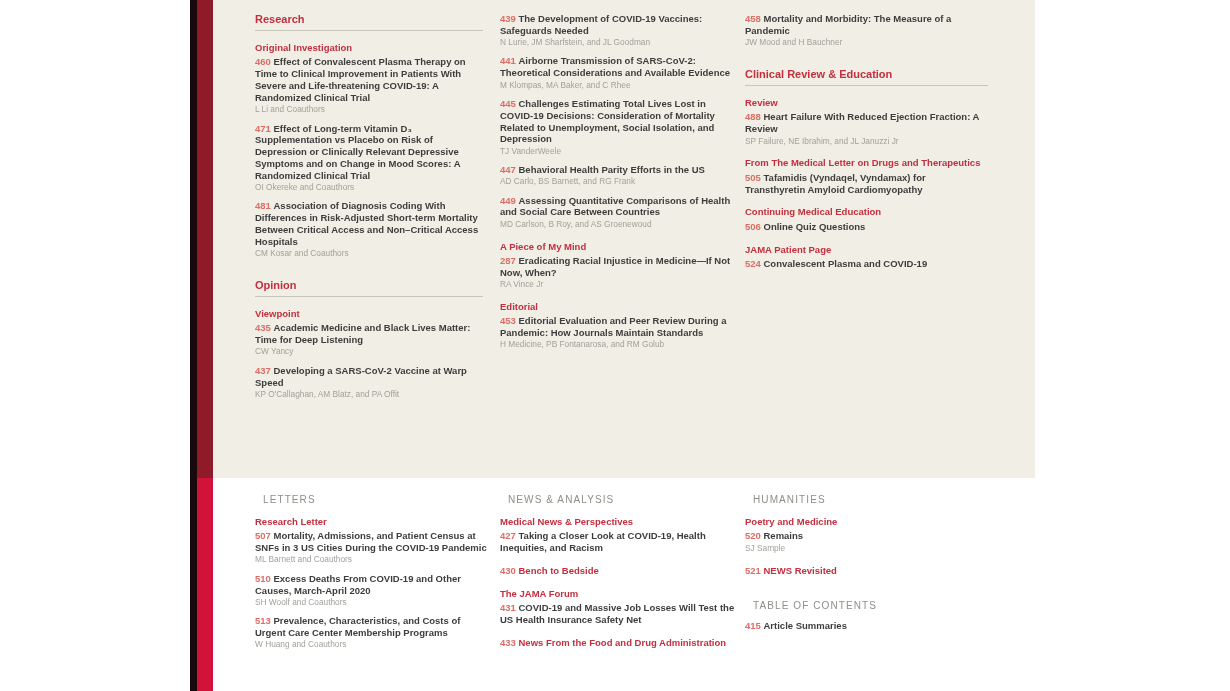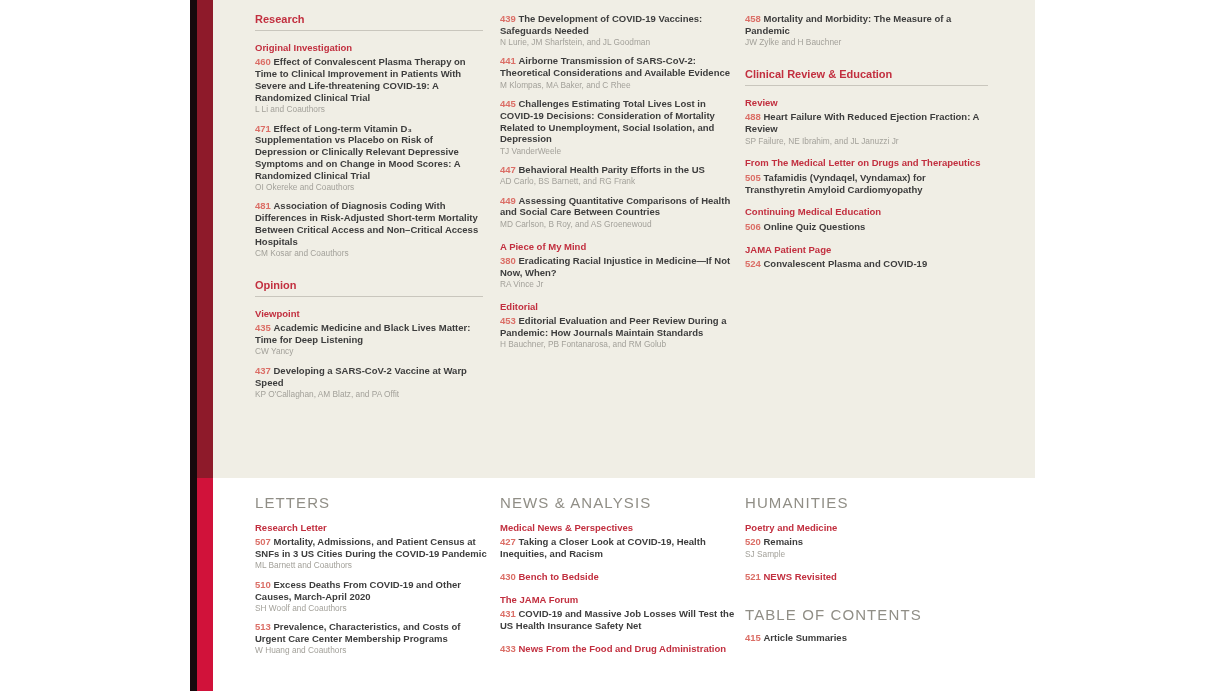--- a/index.html
+++ b/index.html
@@ -20,21 +20,21 @@
   .col.t2{left:745px;width:243px;}
   .col.b0{left:255px;top:494px;width:235px;}
   .col.b1{left:500px;top:494px;width:236px;}
   .col.b2{left:745px;top:494px;width:240px;}
 
   .heading{color:var(--accent,#c22f3f);font-weight:700;font-size:11px;line-height:1.1;}
   .heading:not(:first-child){margin-top:20px;}
   .rule{border-top:1px solid #c9c6bd;margin:5px 0 10px 0;height:0;}
   .subheading{color:var(--accent,#c22f3f);font-weight:700;font-size:9.5px;line-height:1.2;margin:11px 0 3px 0;}
   .subheading:first-child{margin-top:0;}
-  .caption{color:var(--caption,#908e86);font-size:15px;letter-spacing:1.1px;margin:0 0 9px 0;}
+  .caption{color:var(--caption,#908e86);font-size:10px;letter-spacing:1.1px;margin:0 0 9px 8px;}
   .caption:not(:first-child){margin-top:24px;}
   .item{margin:0 0 7.5px 0;}
   .item.gap{margin-top:11px;}
   .title{font-size:9.5px;font-weight:700;color:#3d3d3d;line-height:1.24;cursor:pointer;}
   .pg{color:var(--number,#db6e66);font-weight:700;}
   .red-title .t{color:var(--accent,#c22f3f);}
   .authors{font-size:8.3px;color:var(--authors,#a3a19a);margin-top:1.5px;line-height:1.2;}
 </style>
 </head>
 <body>
@@ -88,33 +88,33 @@
     <div class="item">
       <div class="title"><span class="pg">447</span>&nbsp;<span class="t">Behavioral Health Parity Efforts in the US</span></div>
       <div class="authors">AD Carlo, BS Barnett, and RG Frank</div>
     </div>
     <div class="item">
       <div class="title"><span class="pg">449</span>&nbsp;<span class="t">Assessing Quantitative Comparisons of Health and Social Care Between Countries</span></div>
       <div class="authors">MD Carlson, B Roy, and AS Groenewoud</div>
     </div>
     <div class="subheading">A Piece of My Mind</div>
     <div class="item">
-      <div class="title"><span class="pg">380</span>&nbsp;<span class="t">Eradicating Racial Injustice in Medicine—If Not Now, When?</span></div>
+      <div class="title"><span class="pg">287</span>&nbsp;<span class="t">Eradicating Racial Injustice in Medicine—If Not Now, When?</span></div>
       <div class="authors">RA Vince Jr</div>
     </div>
     <div class="subheading">Editorial</div>
     <div class="item">
       <div class="title"><span class="pg">453</span>&nbsp;<span class="t">Editorial Evaluation and Peer Review During a Pandemic: How Journals Maintain Standards</span></div>
-      <div class="authors">H Bauchner, PB Fontanarosa, and RM Golub</div>
+      <div class="authors">H Medicine, PB Fontanarosa, and RM Golub</div>
     </div>
   </div>
 <div class="col t2">
     <div class="item">
       <div class="title"><span class="pg">458</span>&nbsp;<span class="t">Mortality and Morbidity: The Measure of a Pandemic</span></div>
-      <div class="authors">JW Zylke and H Bauchner</div>
+      <div class="authors">JW Mood and H Bauchner</div>
     </div>
     <div class="heading">Clinical Review &amp; Education</div>
     <div class="rule"></div>
     <div class="subheading">Review</div>
     <div class="item">
       <div class="title"><span class="pg">488</span>&nbsp;<span class="t">Heart Failure With Reduced Ejection Fraction: A Review</span></div>
       <div class="authors">SP Failure, NE Ibrahim, and JL Januzzi Jr</div>
     </div>
     <div class="subheading">From The Medical Letter on Drugs and Therapeutics</div>
     <div class="item">

